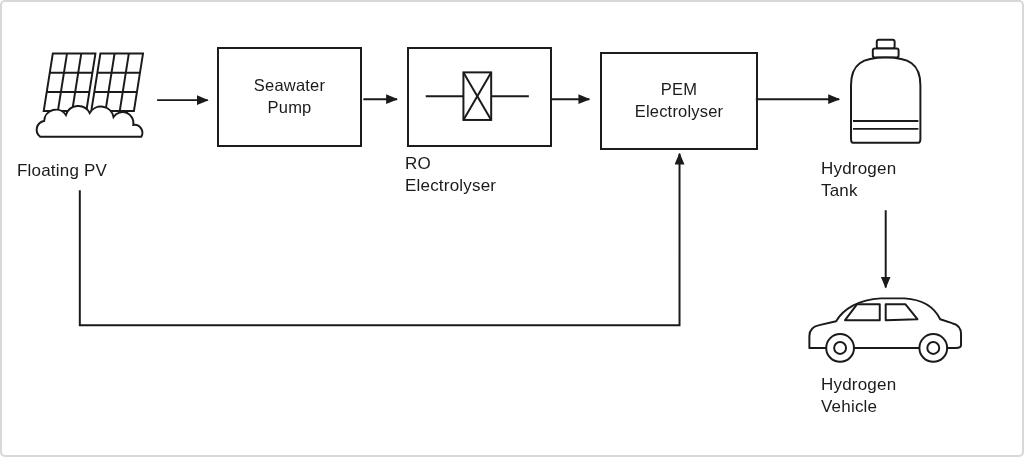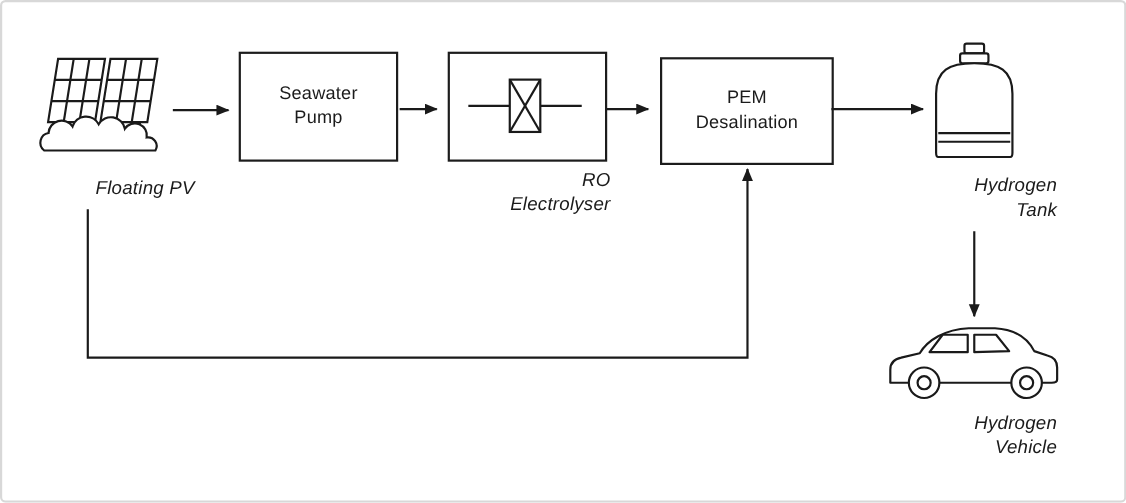--- a/index.html
+++ b/index.html
@@ -24,28 +24,27 @@
   .node-box .node-label{
     text-align:center;
     white-space:pre-line;
     font-size:16.5px;
     line-height:1.32;
     color:#1b1b1b;
     letter-spacing:.2px;
   }
   .free-label{
     position:absolute;
-    text-align:right;
+    text-align:left;
     white-space:pre-line;
     font-size:17px;
     line-height:1.3;
     color:#1b1b1b;
     letter-spacing:.2px;
     font-weight:500;
-    font-style:italic;
   }
 </style>
 </head>
 <body>
 
 <div class="canvas">
 
   <svg class="artwork" viewBox="0 0 1024 457" xmlns="http://www.w3.org/2000/svg">
     <defs>
       <marker id="arrow" markerUnits="userSpaceOnUse" markerWidth="14" markerHeight="12" refX="11" refY="5" orient="auto">
@@ -133,21 +132,21 @@
 
   <div class="node-box" style="left:215px;top:45px;width:145px;height:100px;">
     <div class="node-label">Seawater
 Pump</div>
   </div>
 
   <div class="node-box" style="left:405px;top:45px;width:145px;height:100px;"></div>
 
   <div class="node-box" style="left:598px;top:50px;width:158px;height:98px;">
     <div class="node-label">PEM
-Desalination</div>
+Electrolyser</div>
   </div>
 
   <div class="free-label" style="left:15px;top:158px;width:160px;">Floating PV</div>
 
   <div class="free-label" style="left:403px;top:151px;width:150px;">RO
 Electrolyser</div>
 
   <div class="free-label" style="left:819px;top:156px;width:140px;">Hydrogen
 Tank</div>
 

